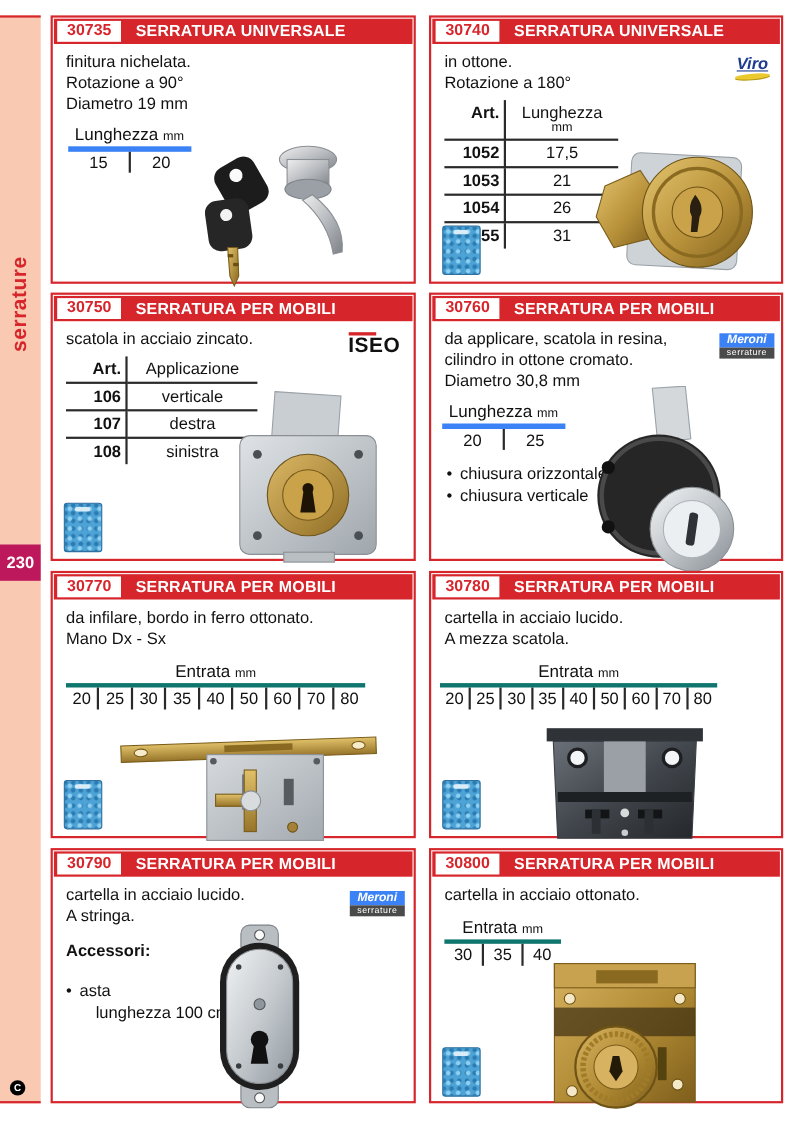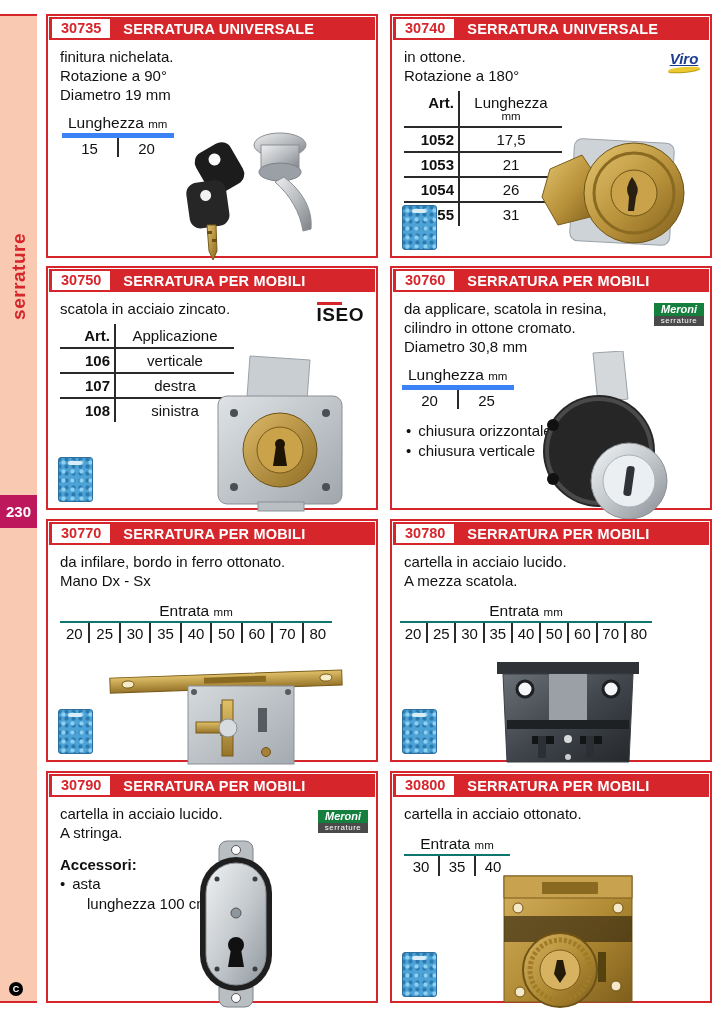--- a/index.html
+++ b/index.html
@@ -53,38 +53,38 @@
   .lun-values .cell { width:55px; text-align:center; font-size:15px; padding-top:2px; }
   .lun-values .cell + .cell { border-left:2px solid #2a2a2a; }
   
   .art-table { display:grid; margin:6px 0 0 12px; font-size:15px; }
   .art-table .c1 { text-align:right; font-weight:bold; border-right:2px solid #2a2a2a; padding:3px 4px; }
   .art-table .c2 { text-align:center; padding:3px 4px; }
   .art-table .rb { border-bottom:2px solid #2a2a2a; }
   .art-table .unit { display:block; line-height:10px; padding-bottom:2px; }
   
   .ent-table { position:relative; }
-  .ent-head { text-align:center; font-size:15.5px; padding-bottom:1px; border-bottom:2px solid #0f766e; white-space:nowrap; }
+  .ent-head { text-align:center; font-size:15.5px; padding-bottom:1px; border-bottom:4px solid #0f766e; white-space:nowrap; }
   .ent-values { display:flex; }
   .ent-values .cell { flex:1; text-align:center; font-size:15px; padding:2px 0 1px; }
   .ent-values .cell + .cell { border-left:2px solid #2a2a2a; }
   
   .bullets { margin:12px 0 0 14px; font-size:15px; line-height:20px; }
   .bullet::before { content:"•"; margin-right:7px; }
   .acc-label { font-weight:bold; font-size:15px; margin:14px 0 0 12px; }
   .acc-detail { margin-left:27px; }
   
   .viro-logo { position:absolute; text-align:center; }
   .viro-text { color:#1d3c8f; font-weight:bold; font-style:italic; font-size:15px; text-decoration:underline; line-height:14px; }
   .viro-swoosh { width:32px; height:5px; margin:1px auto 0; border-radius:50%;
     background:#ecc92f; box-shadow:0 1px 0 #b99a14; transform:rotate(-5deg); }
   .iseo-logo { position:absolute; font-weight:bold; font-size:19px; letter-spacing:.5px; color:#111; line-height:19px; }
   .iseo-logo::before { content:""; position:absolute; top:-3px; left:0; width:25px; height:3px; background:#d6252b; }
   .meroni-logo { position:absolute; width:50px; text-align:center; }
-  .meroni-top { background:#15803d; color:#fff; font-weight:bold; font-style:italic; font-size:11px; line-height:13px; }
+  .meroni-top { background:#3b82f6; color:#fff; font-weight:bold; font-style:italic; font-size:11px; line-height:13px; }
   .meroni-bottom { background:#4a4a4a; color:#fff; font-size:8px; line-height:10px; letter-spacing:.5px; }
   
   .blister {
     position:absolute; left:10px; bottom:10px; width:33px; height:43px;
     border:1px solid #2e6f9e; border-radius:3px;
     background-color:#4da3d6;
     background-image:
       radial-gradient(circle, #8ed0f2 1.5px, rgba(0,0,0,0) 2.6px),
       radial-gradient(circle, #2b7ab0 1.5px, rgba(0,0,0,0) 2.6px);
     background-size:9px 9px, 7px 7px; background-position:0 0, 4px 5px;
@@ -433,21 +433,21 @@
   <div class="card-body">
     <div class="desc">
       <div>cartella in acciaio lucido.</div>
       <div>A stringa.</div>
     </div>
     <div class="meroni-logo" style="top:6px;right:8px">
       <div class="meroni-top">Meroni</div>
       <div class="meroni-bottom">serrature</div>
     </div>
     <div class="acc-label">Accessori:</div>
-    <div class="bullets" style="margin-top:1px;margin-left:12px">
+    <div class="bullets" style="margin-top:18px;margin-left:12px">
       <div class="bullet">asta</div>
       <div class="acc-detail">lunghezza 100 cm</div>
     </div>
     <div class="prod-img" style="left:137px;top:35px">
       <svg width="102" height="170" viewBox="0 0 102 170">
         <defs>
           <linearGradient id="ch7" x1="0" y1="0" x2="1" y2="1">
             <stop offset="0" stop-color="#f0f2f3"></stop>
               <stop offset=".5" stop-color="#c6cbcf"></stop>
               <stop offset="1" stop-color="#9099a0"></stop>

